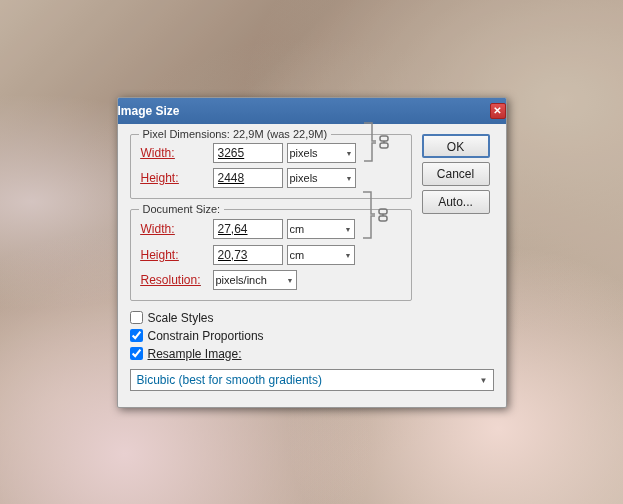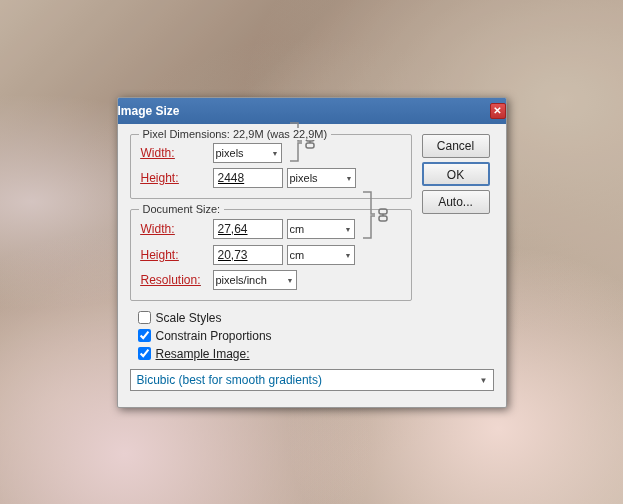--- a/index.html
+++ b/index.html
@@ -205,21 +205,21 @@
       text-align: center;
       line-height: 22px;
       color: #222;
     }
 
     .dialog-btn.default {
       border: 2px solid #4a7ab5;
     }
 
     .checkboxes-area {
-      padding: 0 20px;
+      padding: 0 12px;
     }
 
     .checkbox-row {
       display: flex;
       align-items: center;
       gap: 5px;
       margin-bottom: 4px;
     }
 
     .checkbox-row input[type="checkbox"] {
@@ -295,20 +295,21 @@
           <span class="group-label">
             <span>Pixel Dimensions:</span>
             <span> </span>
             <span>22,9M</span>
             <span> </span>
             <span>(was 22,9M)</span>
           </span>
 
           <div class="form-row">
             <span class="form-label underlined">Width:</span>
+            <input class="form-input" type="text" value="3265" style="">
             <div class="select-wrapper">
               <select class="form-select">
                 <option>pixels</option>
                 <option>percent</option>
               </select>
             </div>
 
             <svg width="14" height="42" viewBox="0 0 14 42" style="margin-left:2px;margin-top:-22px;">
               <path d="M2,2 L10,2 L10,20 L14,20" fill="none" stroke="#888" stroke-width="1.5"></path>
               <path d="M2,40 L10,40 L10,22 L14,22" fill="none" stroke="#888" stroke-width="1.5"></path>
@@ -380,22 +381,22 @@
                 <option>pixels/inch</option>
                 <option>pixels/cm</option>
               </select>
             </div>
           </div>
         </div>
 
       </div>
 
       <div class="dialog-right">
+        <button class="dialog-btn default">OK</button>
         <button class="dialog-btn">Cancel</button>
-        <button class="dialog-btn default">OK</button>
         <button class="dialog-btn">Auto...</button>
       </div>
 
     </div>
 
     <div class="checkboxes-area">
 
       <div class="checkbox-row">
         <input type="checkbox" id="scale-styles" style="">
         <label class="checkbox-label" for="scale-styles">Scale Styles</label>

